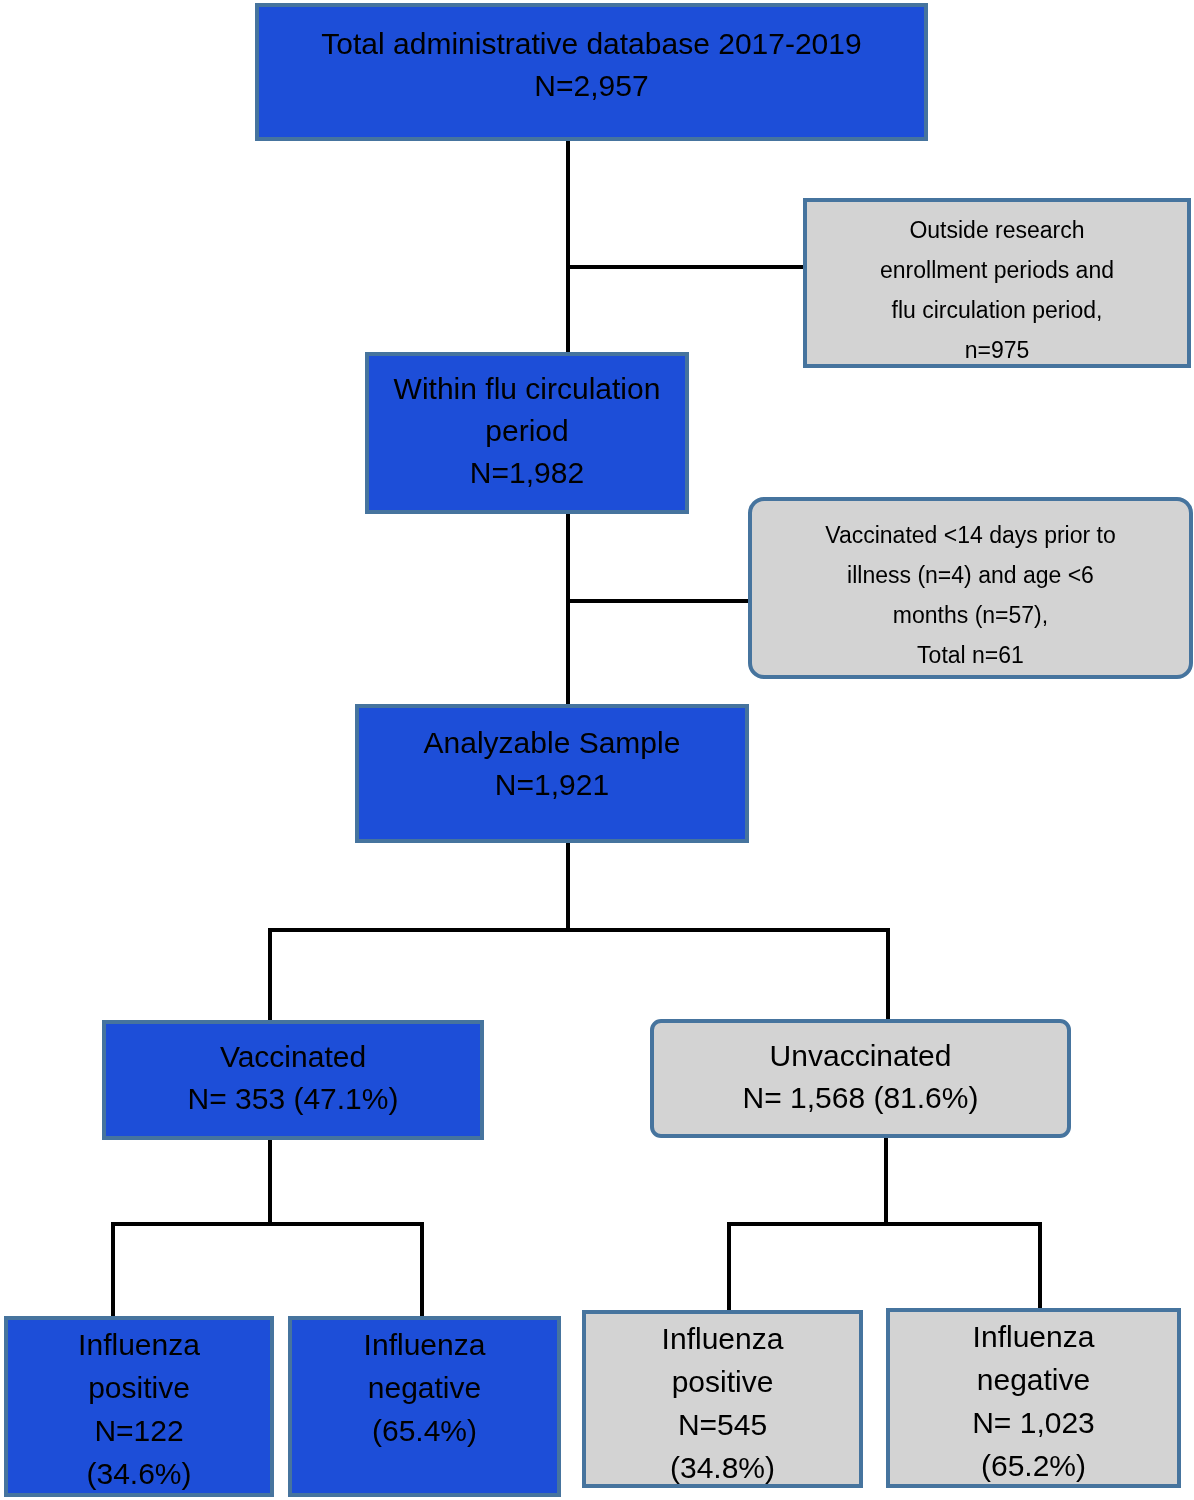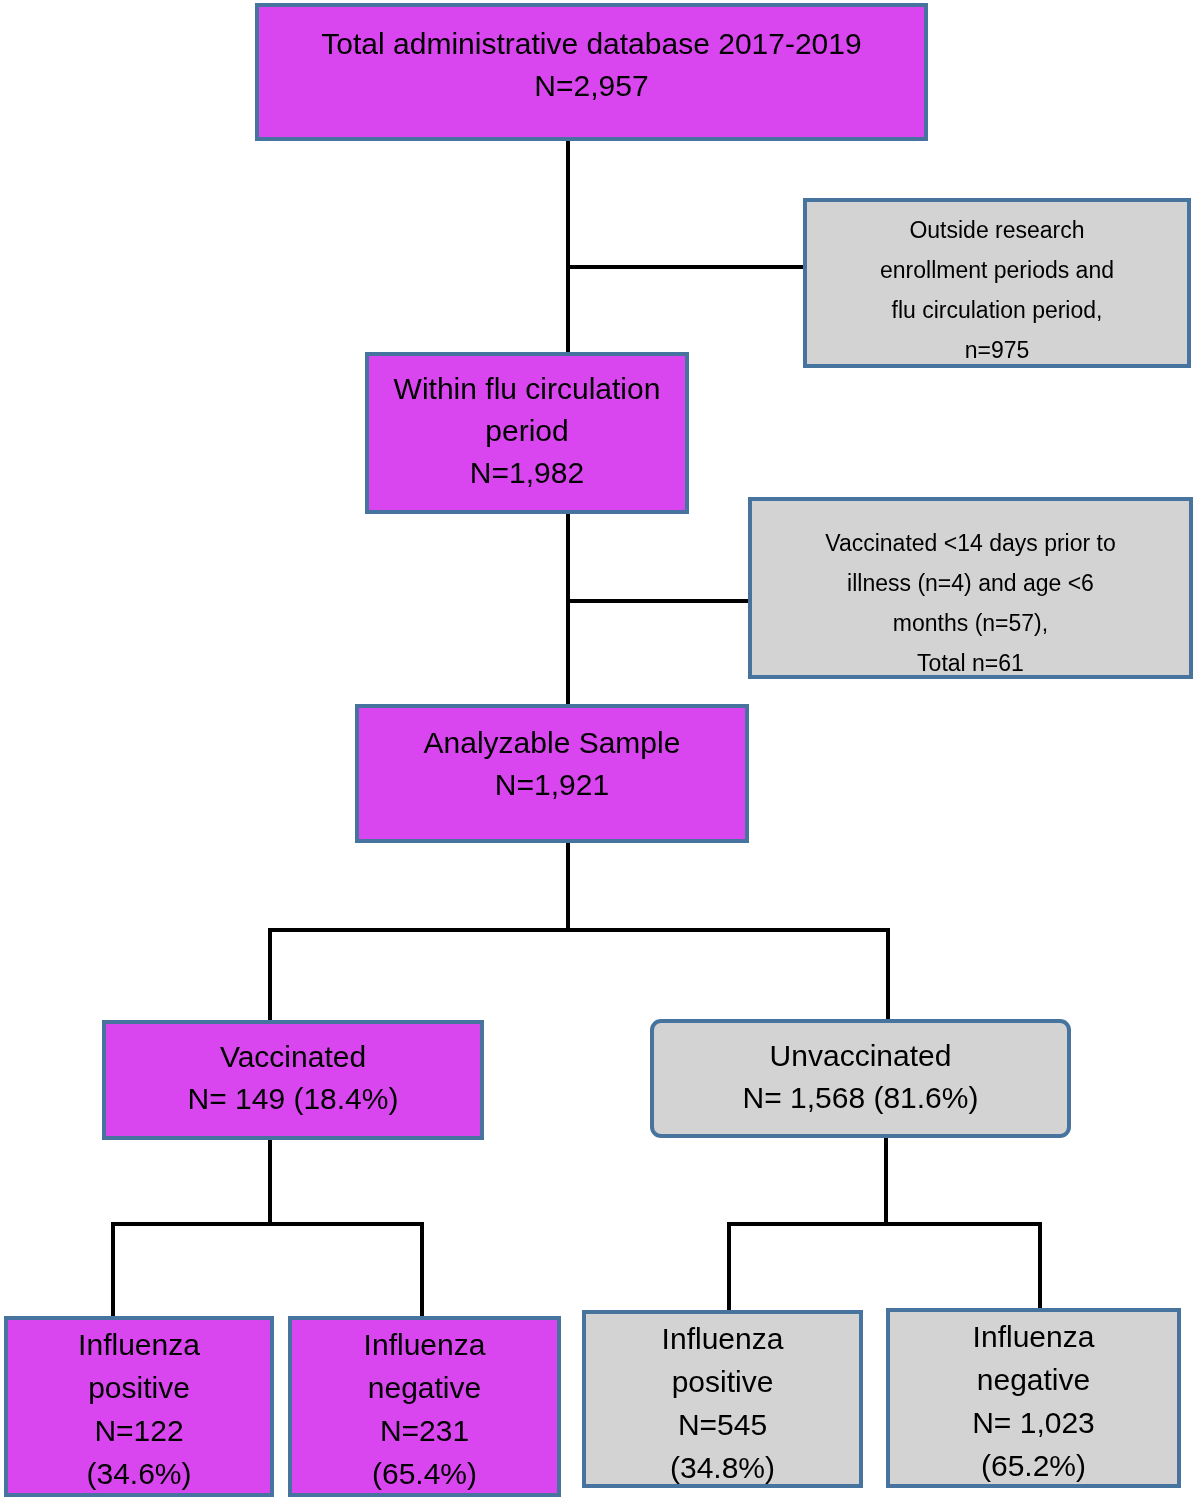--- a/index.html
+++ b/index.html
@@ -14,35 +14,35 @@
     height: 1500px;
     background: #ffffff;
     font-family: "Liberation Sans", sans-serif;
     color: #000;
     overflow: hidden;
   }
   .box {
     position: absolute;
     box-sizing: border-box;
     border: 4px solid var(--blue);
-    background: #d946ef;
+    background: #1d4ed8;
     text-align: center;
     font-size: 30px;
     line-height: 42px;
   }
   .box .line { white-space: nowrap; }
   .gray { background: var(--gray); }
   .compact { font-size: 23px; line-height: 40px; }
   .bottom4 { line-height: 43px; }
 
   
   .b-total      { left: 255px;  top: 3px;    width: 673px; height: 138px; padding-top: 16px; }
   .b-outside    { left: 803px;  top: 198px;  width: 388px; height: 170px; padding-top: 8px; }
   .b-within     { left: 365px;  top: 352px;  width: 324px; height: 162px; padding-top: 12px; }
-  .b-excl      { left: 748px;  top: 497px;  width: 445px; height: 182px; padding-top: 22px; }
+  .b-excl      { left: 748px;  top: 497px;  width: 445px; height: 182px; padding-top: 14px; border-radius: 16px; }
   .b-analyzable { left: 355px;  top: 704px;  width: 394px; height: 139px; padding-top: 14px; }
   .b-vacc       { left: 102px;  top: 1020px; width: 382px; height: 120px; padding-top: 12px; }
   .b-unvacc     { left: 650px;  top: 1019px; width: 421px; height: 119px; padding-top: 12px; border-radius: 11px; }
   .b-vp         { left: 4px;    top: 1316px; width: 270px; height: 181px; padding-top: 3px; }
   .b-vn         { left: 288px;  top: 1316px; width: 273px; height: 181px; padding-top: 3px; }
   .b-up         { left: 582px;  top: 1310px; width: 281px; height: 178px; padding-top: 3px; }
   .b-un         { left: 886px;  top: 1308px; width: 295px; height: 180px; padding-top: 3px; }
 
   .conn { position: absolute; background: var(--line); }
 </style>
@@ -88,36 +88,35 @@
       <div class="line">illness (n=4) and age &lt;6</div>
       <div class="line">months (n=57),</div>
       <div class="line">Total n=61</div>
     </div>
   <div class="box b-analyzable">
       <div class="line">Analyzable Sample</div>
       <div class="line">N=1,921</div>
     </div>
   <div class="box b-vacc">
       <div class="line">Vaccinated</div>
-      <div class="line">N= 149 (18.4%)</div>
+      <div class="line">N= 353 (47.1%)</div>
     </div>
   <div class="box gray b-unvacc">
       <div class="line">Unvaccinated</div>
       <div class="line">N= 1,568 (81.6%)</div>
     </div>
   <div class="box bottom4 b-vp">
       <div class="line">Influenza</div>
       <div class="line">positive</div>
       <div class="line">N=122</div>
       <div class="line">(34.6%)</div>
     </div>
   <div class="box bottom4 b-vn">
       <div class="line">Influenza</div>
       <div class="line">negative</div>
-      <div class="line">N=231</div>
       <div class="line">(65.4%)</div>
     </div>
   <div class="box gray bottom4 b-up">
       <div class="line">Influenza</div>
       <div class="line">positive</div>
       <div class="line">N=545</div>
       <div class="line">(34.8%)</div>
     </div>
   <div class="box gray bottom4 b-un">
       <div class="line">Influenza</div>

